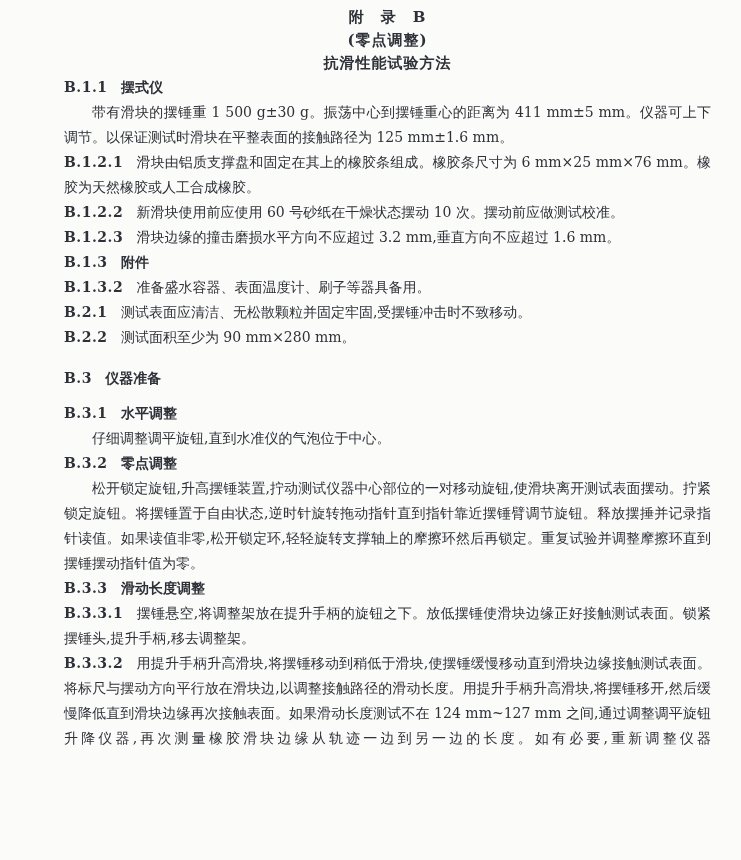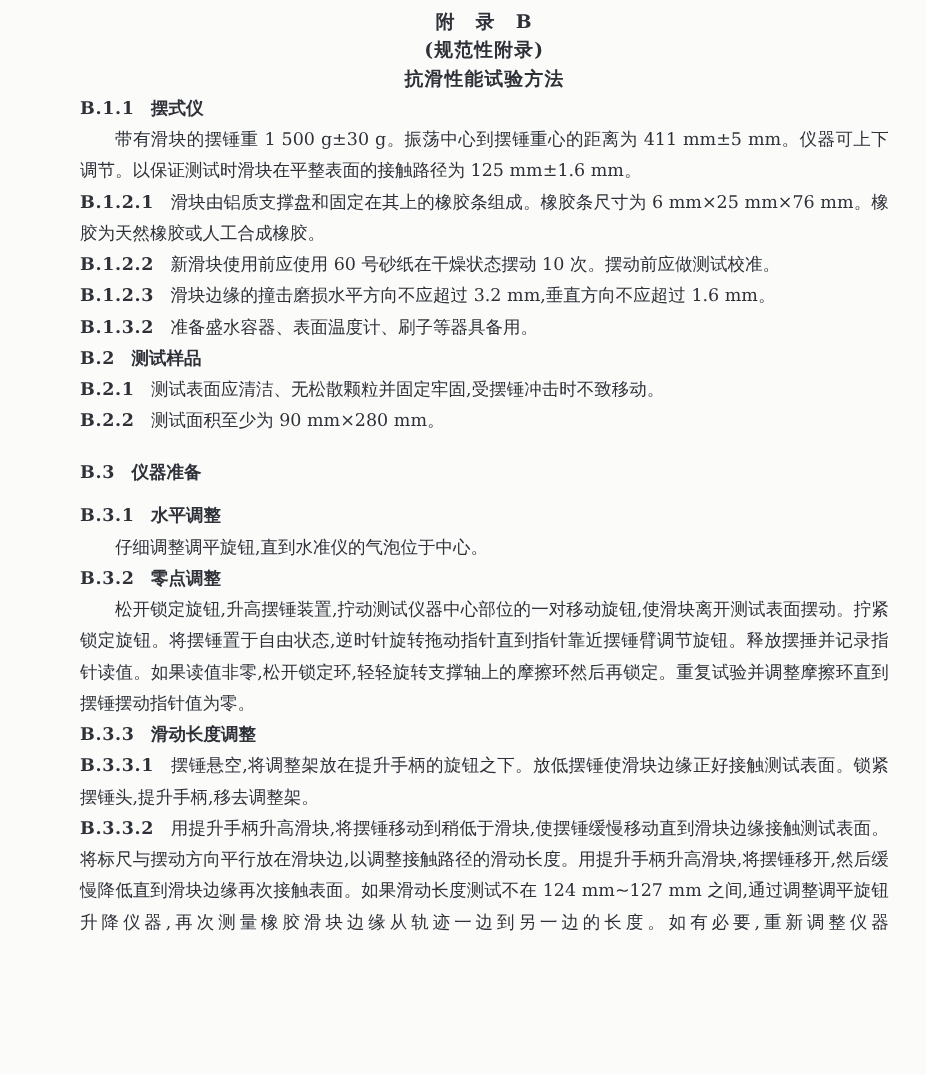--- a/index.html
+++ b/index.html
@@ -60,31 +60,31 @@
   .doc-blocks p:last-child {
     text-align-last: justify;
   }
 </style>
 </head>
 <body>
 
 <div class="page">
   <div class="title-block">
     <div class="t-line">附　录　B</div>
-    <div class="t-line">(规范性附录)</div>
+    <div class="t-line">(零点调整)</div>
     <div class="t-line">抗滑性能试验方法</div>
   </div>
   <div class="doc-blocks">
       <p class="block-heading"><span class="num">B.1.1</span><span class="text-part">摆式仪</span></p>
       <p class="block-para"><span class="text-part">带有滑块的摆锤重 1 500 g±30 g。振荡中心到摆锤重心的距离为 411 mm±5 mm。仪器可上下调节。以保证测试时滑块在平整表面的接触路径为 125 mm±1.6 mm。</span></p>
       <p class="block-clause"><span class="num">B.1.2.1</span><span class="text-part">滑块由铝质支撑盘和固定在其上的橡胶条组成。橡胶条尺寸为 6 mm×25 mm×76 mm。橡胶为天然橡胶或人工合成橡胶。</span></p>
       <p class="block-clause"><span class="num">B.1.2.2</span><span class="text-part">新滑块使用前应使用 60 号砂纸在干燥状态摆动 10 次。摆动前应做测试校准。</span></p>
       <p class="block-clause"><span class="num">B.1.2.3</span><span class="text-part">滑块边缘的撞击磨损水平方向不应超过 3.2 mm,垂直方向不应超过 1.6 mm。</span></p>
+      <p class="block-heading"><span class="num">B.1.3</span><span class="text-part">附件</span></p>
       <p class="block-clause"><span class="num">B.1.3.2</span><span class="text-part">准备盛水容器、表面温度计、刷子等器具备用。</span></p>
-      <p class="block-heading"><span class="num">B.2</span><span class="text-part">测试样品</span></p>
       <p class="block-clause"><span class="num">B.2.1</span><span class="text-part">测试表面应清洁、无松散颗粒并固定牢固,受摆锤冲击时不致移动。</span></p>
       <p class="block-clause"><span class="num">B.2.2</span><span class="text-part">测试面积至少为 90 mm×280 mm。</span></p>
       <p class="block-chapter"><span class="num">B.3</span><span class="text-part">仪器准备</span></p>
       <p class="block-heading"><span class="num">B.3.1</span><span class="text-part">水平调整</span></p>
       <p class="block-para"><span class="text-part">仔细调整调平旋钮,直到水准仪的气泡位于中心。</span></p>
       <p class="block-heading"><span class="num">B.3.2</span><span class="text-part">零点调整</span></p>
       <p class="block-para"><span class="text-part">松开锁定旋钮,升高摆锤装置,拧动测试仪器中心部位的一对移动旋钮,使滑块离开测试表面摆动。拧紧锁定旋钮。将摆锤置于自由状态,逆时针旋转拖动指针直到指针靠近摆锤臂调节旋钮。释放摆捶并记录指针读值。如果读值非零,松开锁定环,轻轻旋转支撑轴上的摩擦环然后再锁定。重复试验并调整摩擦环直到摆锤摆动指针值为零。</span></p>
       <p class="block-heading"><span class="num">B.3.3</span><span class="text-part">滑动长度调整</span></p>
       <p class="block-clause"><span class="num">B.3.3.1</span><span class="text-part">摆锤悬空,将调整架放在提升手柄的旋钮之下。放低摆锤使滑块边缘正好接触测试表面。锁紧摆锤头,提升手柄,移去调整架。</span></p>
       <p class="block-clause"><span class="num">B.3.3.2</span><span class="text-part">用提升手柄升高滑块,将摆锤移动到稍低于滑块,使摆锤缓慢移动直到滑块边缘接触测试表面。将标尺与摆动方向平行放在滑块边,以调整接触路径的滑动长度。用提升手柄升高滑块,将摆锤移开,然后缓慢降低直到滑块边缘再次接触表面。如果滑动长度测试不在 124 mm~127 mm 之间,通过调整调平旋钮升降仪器,再次测量橡胶滑块边缘从轨迹一边到另一边的长度。如有必要,重新调整仪器</span></p>

